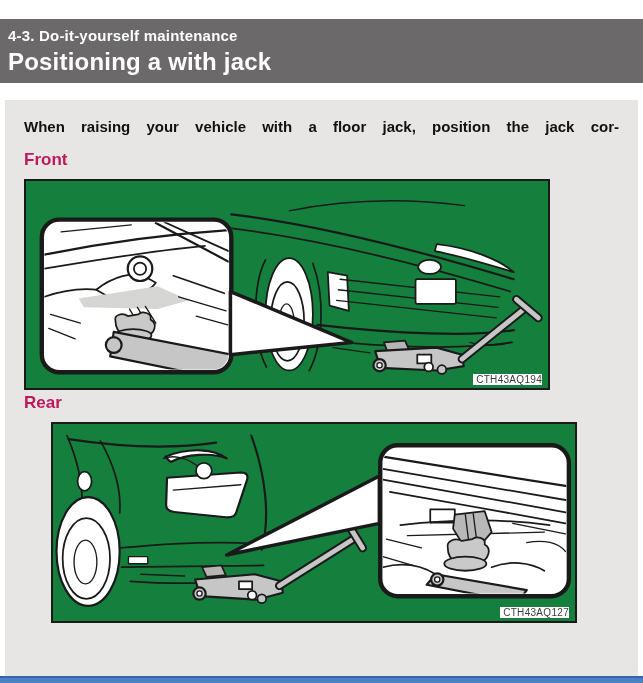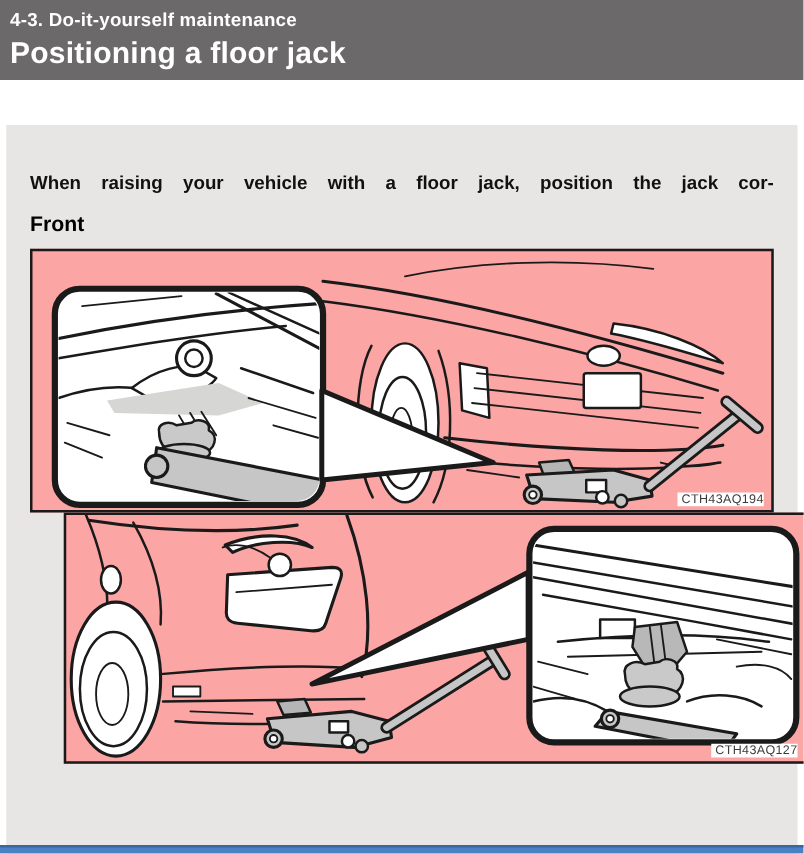--- a/index.html
+++ b/index.html
@@ -5,37 +5,38 @@
   * { margin:0; padding:0; box-sizing:border-box; }
   html,body { background:#ffffff; }
   .page {
     position:relative; width:643px; height:683px; overflow:hidden;
     background:#ffffff; font-family:"Liberation Sans", sans-serif;
   }
   
   .hdr {
     height:64px; background:#6b6969; color:#ffffff;
     padding:7px 0 0 8px;
+    margin-top:19px;
   }
   .hdr-section { font-size:15px; font-weight:bold; line-height:20px; letter-spacing:0.2px; }
   .hdr-title   { font-size:24px; font-weight:bold; line-height:31px; letter-spacing:0.2px; }
   
   .panel {
     position:absolute; left:5px; right:5px; top:100px; bottom:0;
     background:#e7e6e4; padding:13px 19px 0 19px;
   }
   .intro { color:#111111; font-weight:bold; font-size:15px; }
-  .intro-line { display:block; line-height:27px; text-align:justify; text-align-last:justify;margin-top:20px; }
+  .intro-line { display:block; line-height:27px; text-align:justify; text-align-last:justify; }
   .fig-heading {
-    font-size:17px; font-weight:bold; color:#000000;
+    font-size:17px; font-weight:bold; color:#be185d;
     margin:2px 0 9px 0; line-height:21px;
   }
   .fig-heading.first { margin-top:9px; }
   .fig-box {
-    position:relative; width:595px; background:#fca5a5;
+    position:relative; width:526px; background:#15803d;
     border:2px solid #1a1a1a;
   }
   .fig-box.front { height:211px; }
   .fig-box.rear  { height:201px;margin-left:27px; }
   .fig-box svg { display:block; width:100%; height:100%; }
   .fig-code {
     position:absolute; right:6px; bottom:3px;
     font-size:10px; color:#3c3c3c; letter-spacing:0.3px;
     background:#ffffff; padding-left:3px;
   }
@@ -45,21 +46,21 @@
     background:#4a80c6; border-top:2px solid #39669f;
   }
 </style>
 </head>
 <body>
 
 <div class="page">
 
   <header class="hdr">
     <div class="hdr-section">4-3. Do-it-yourself maintenance</div>
-    <div class="hdr-title">Positioning a floor jack</div>
+    <div class="hdr-title">Positioning a with jack</div>
   </header>
 
   <main class="panel">
 
     <p class="intro">
       <span class="intro-line">When raising your vehicle with a floor jack, position the jack cor-</span>
     </p>
 
     <h2 class="fig-heading first">Front</h2>
 
@@ -134,20 +135,21 @@
             <line x1="497" y1="189" x2="569" y2="131" stroke="#1a1a1a" stroke-width="10"></line>
             <line x1="497" y1="189" x2="569" y2="131" stroke="#c6c6c6" stroke-width="5.5"></line>
             <line x1="559" y1="121" x2="584" y2="142" stroke="#1a1a1a" stroke-width="10"></line>
             <line x1="559" y1="121" x2="584" y2="142" stroke="#c6c6c6" stroke-width="5.5"></line>
           </g>
         </g>
       </svg>
       <figcaption class="fig-code">CTH43AQ194</figcaption>
     </figure>
 
+    <h2 class="fig-heading">Rear</h2>
 
     <figure class="fig-box rear">
       <svg viewBox="0 0 595 198" stroke="#1a1a1a" fill="none" stroke-width="2" stroke-linecap="round" stroke-linejoin="round">
         <defs>
           <clipPath id="rcallout">
               <rect x="376" y="14" width="209" height="166" rx="18"></rect>
             </clipPath>
         </defs>
 
         <g>

